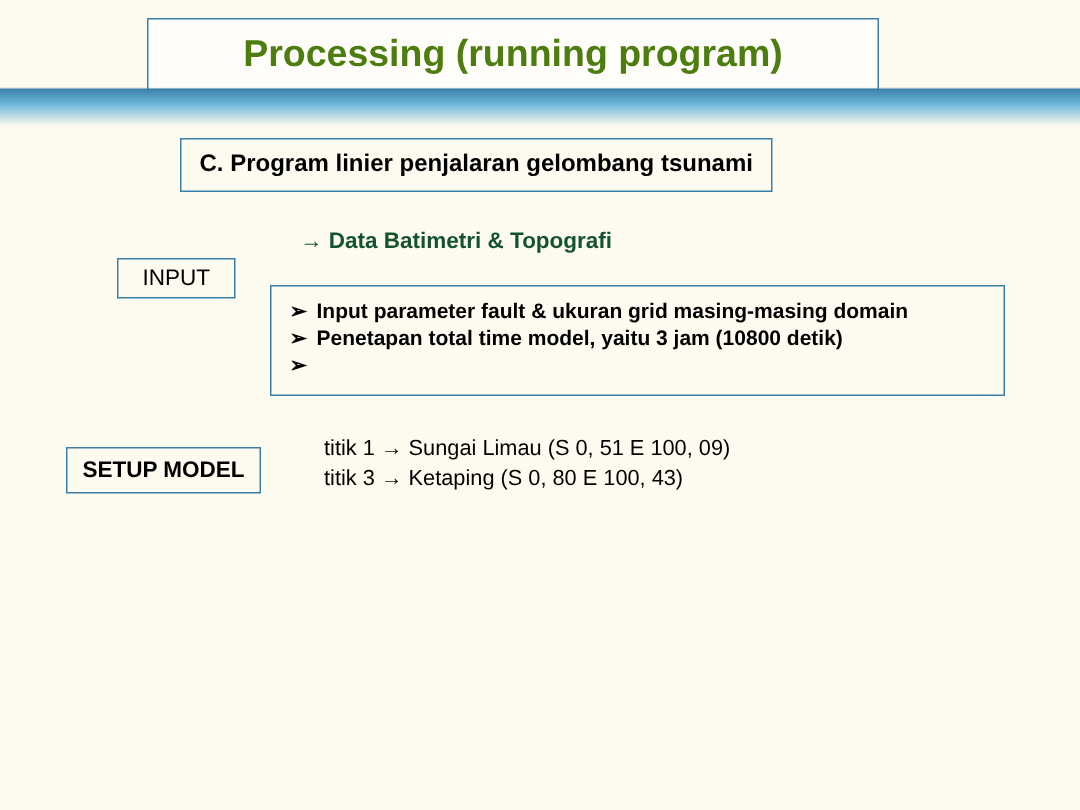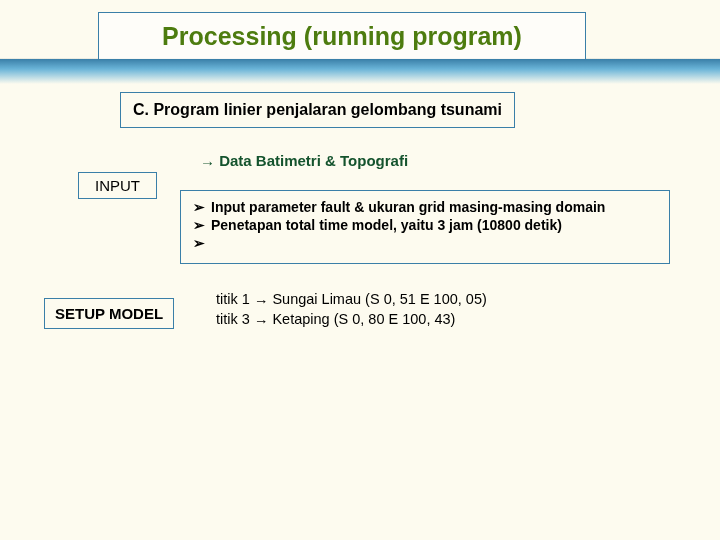--- a/index.html
+++ b/index.html
@@ -152,21 +152,21 @@
   </div>
 </div>
 
 <div class="setup-label">SETUP MODEL</div>
 
 <div class="titik-block">
   <div>
     <span>titik 1</span>
     <span class="arrow">→</span>
     <span>Sungai Limau</span>
-    <span>(S 0, 51 E 100, 05)</span>
+    <span>(S 0, 51 E 100, 09)</span>
   </div>
   <div>
     <span>titik 3</span>
     <span class="arrow">→</span>
     <span>Ketaping</span>
     <span>(S 0, 80 E 100, 43)</span>
   </div>
 </div>
 
 </body></html>

